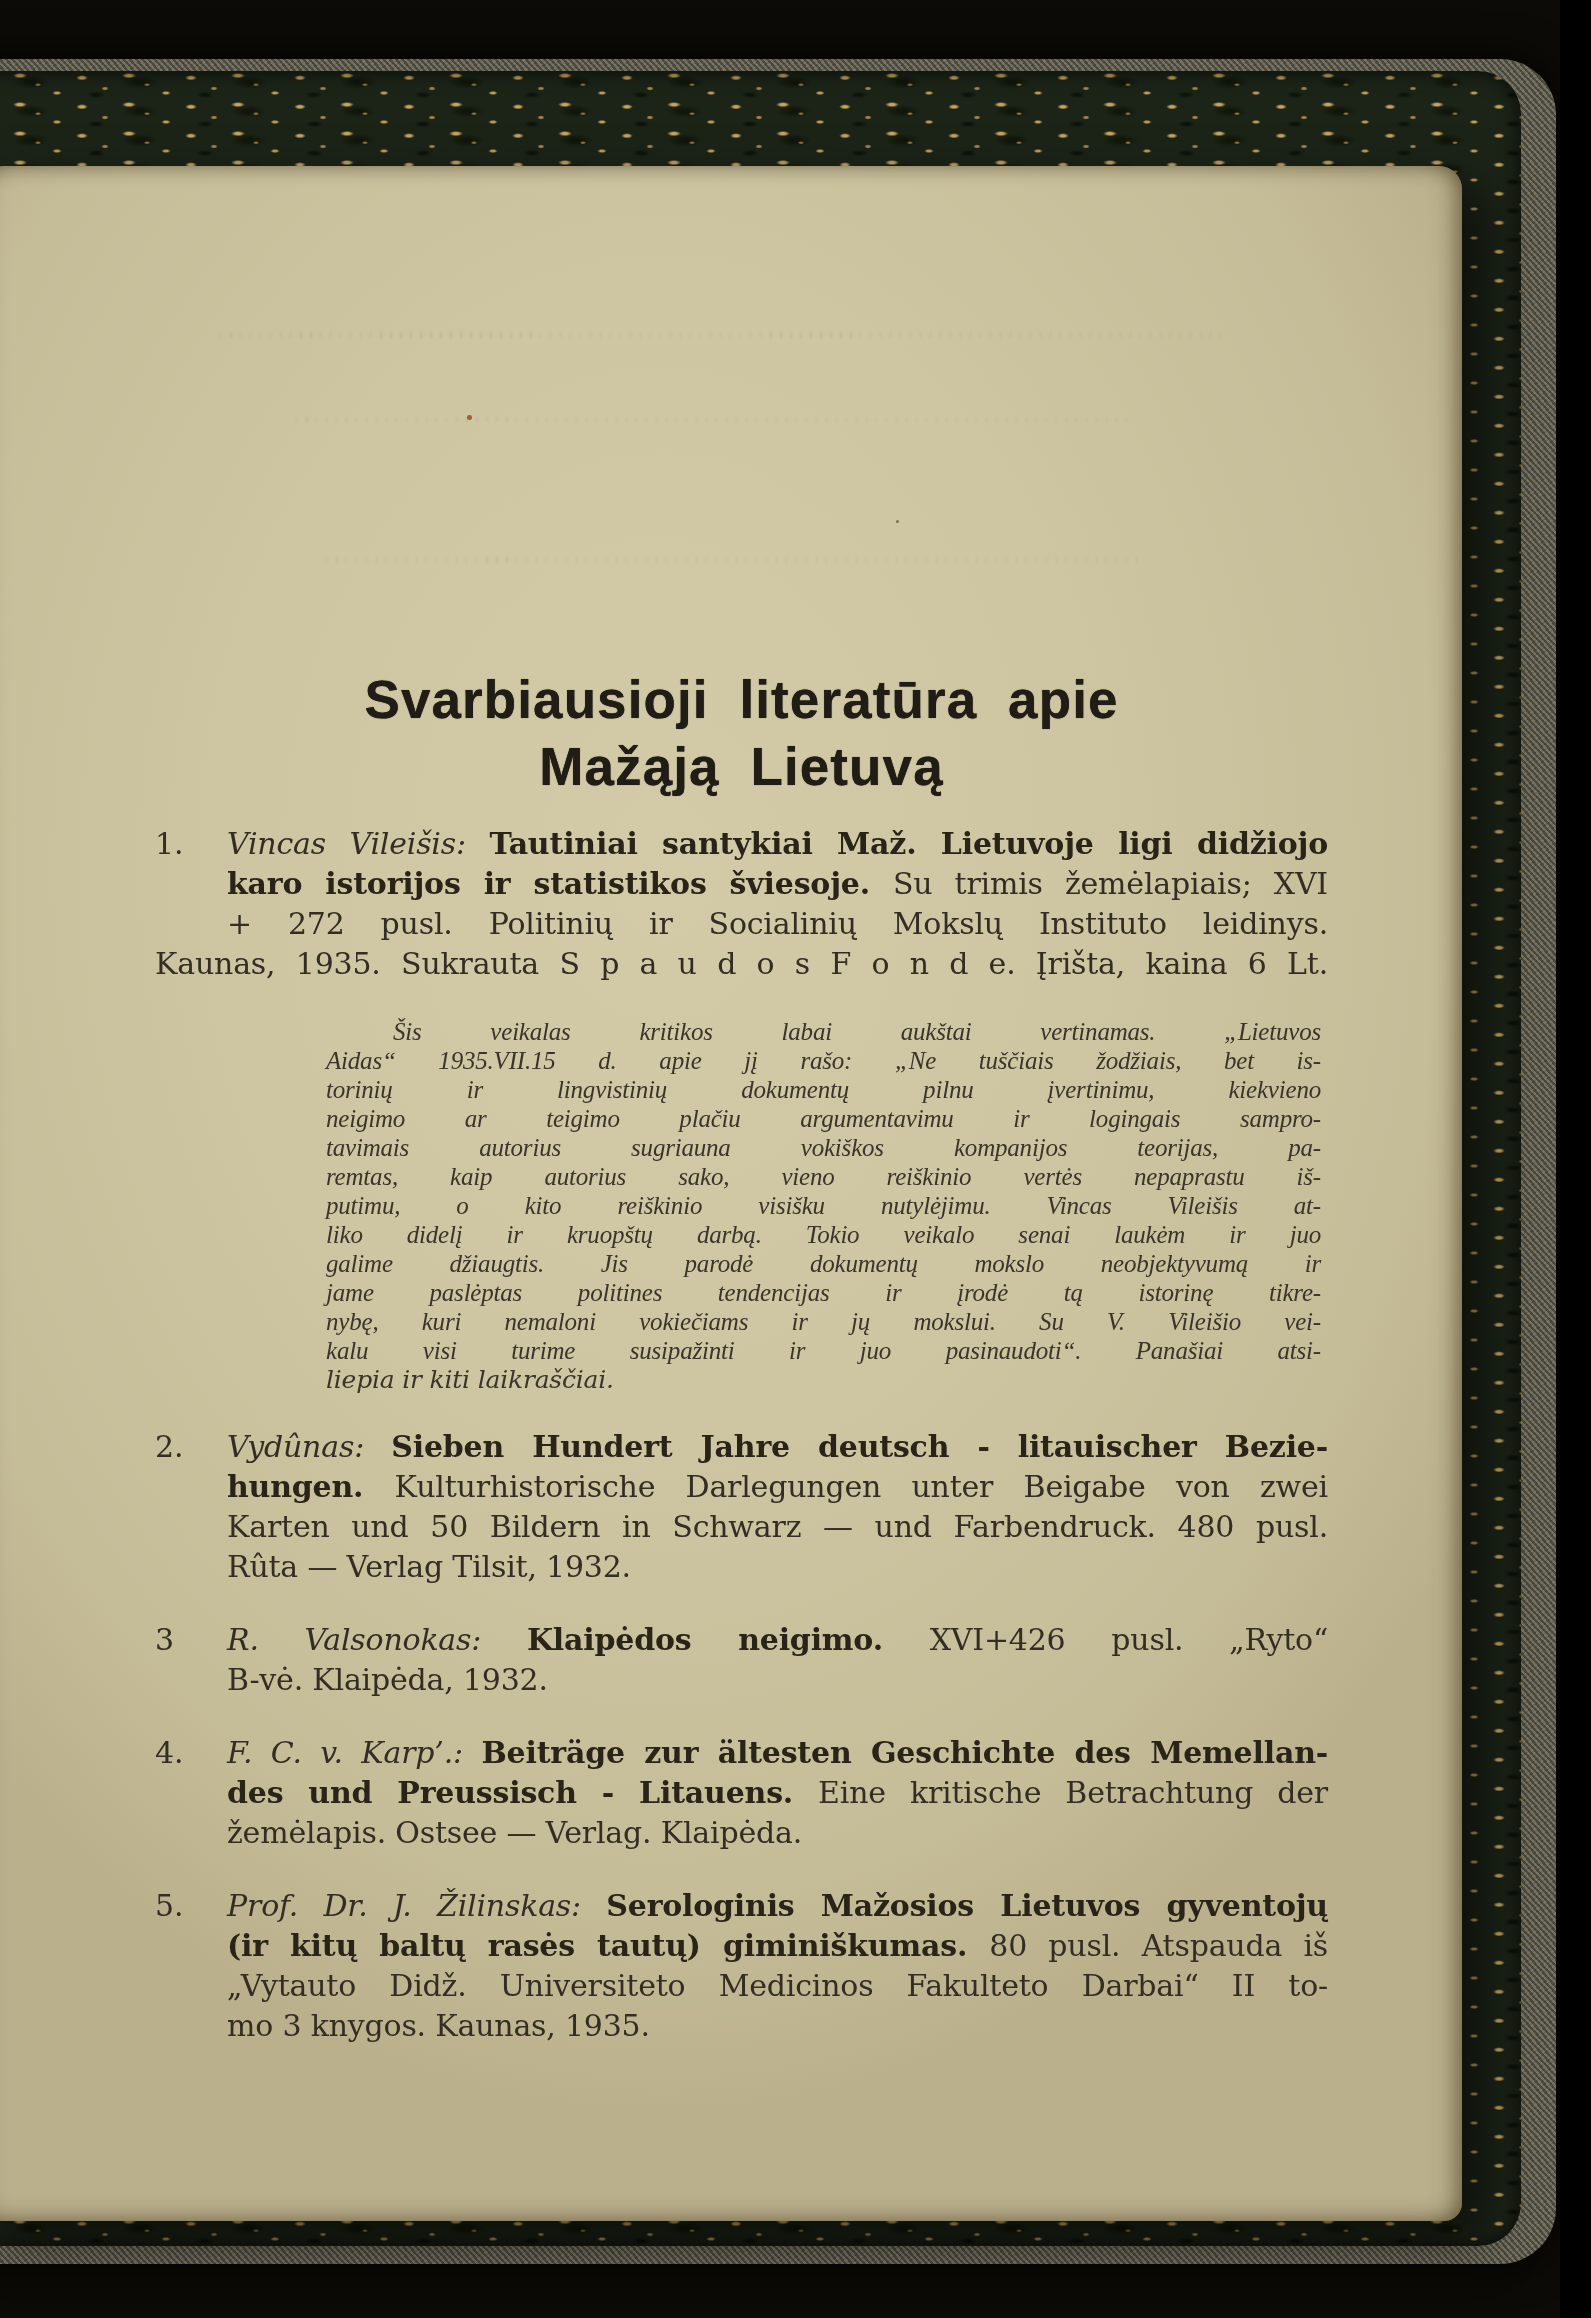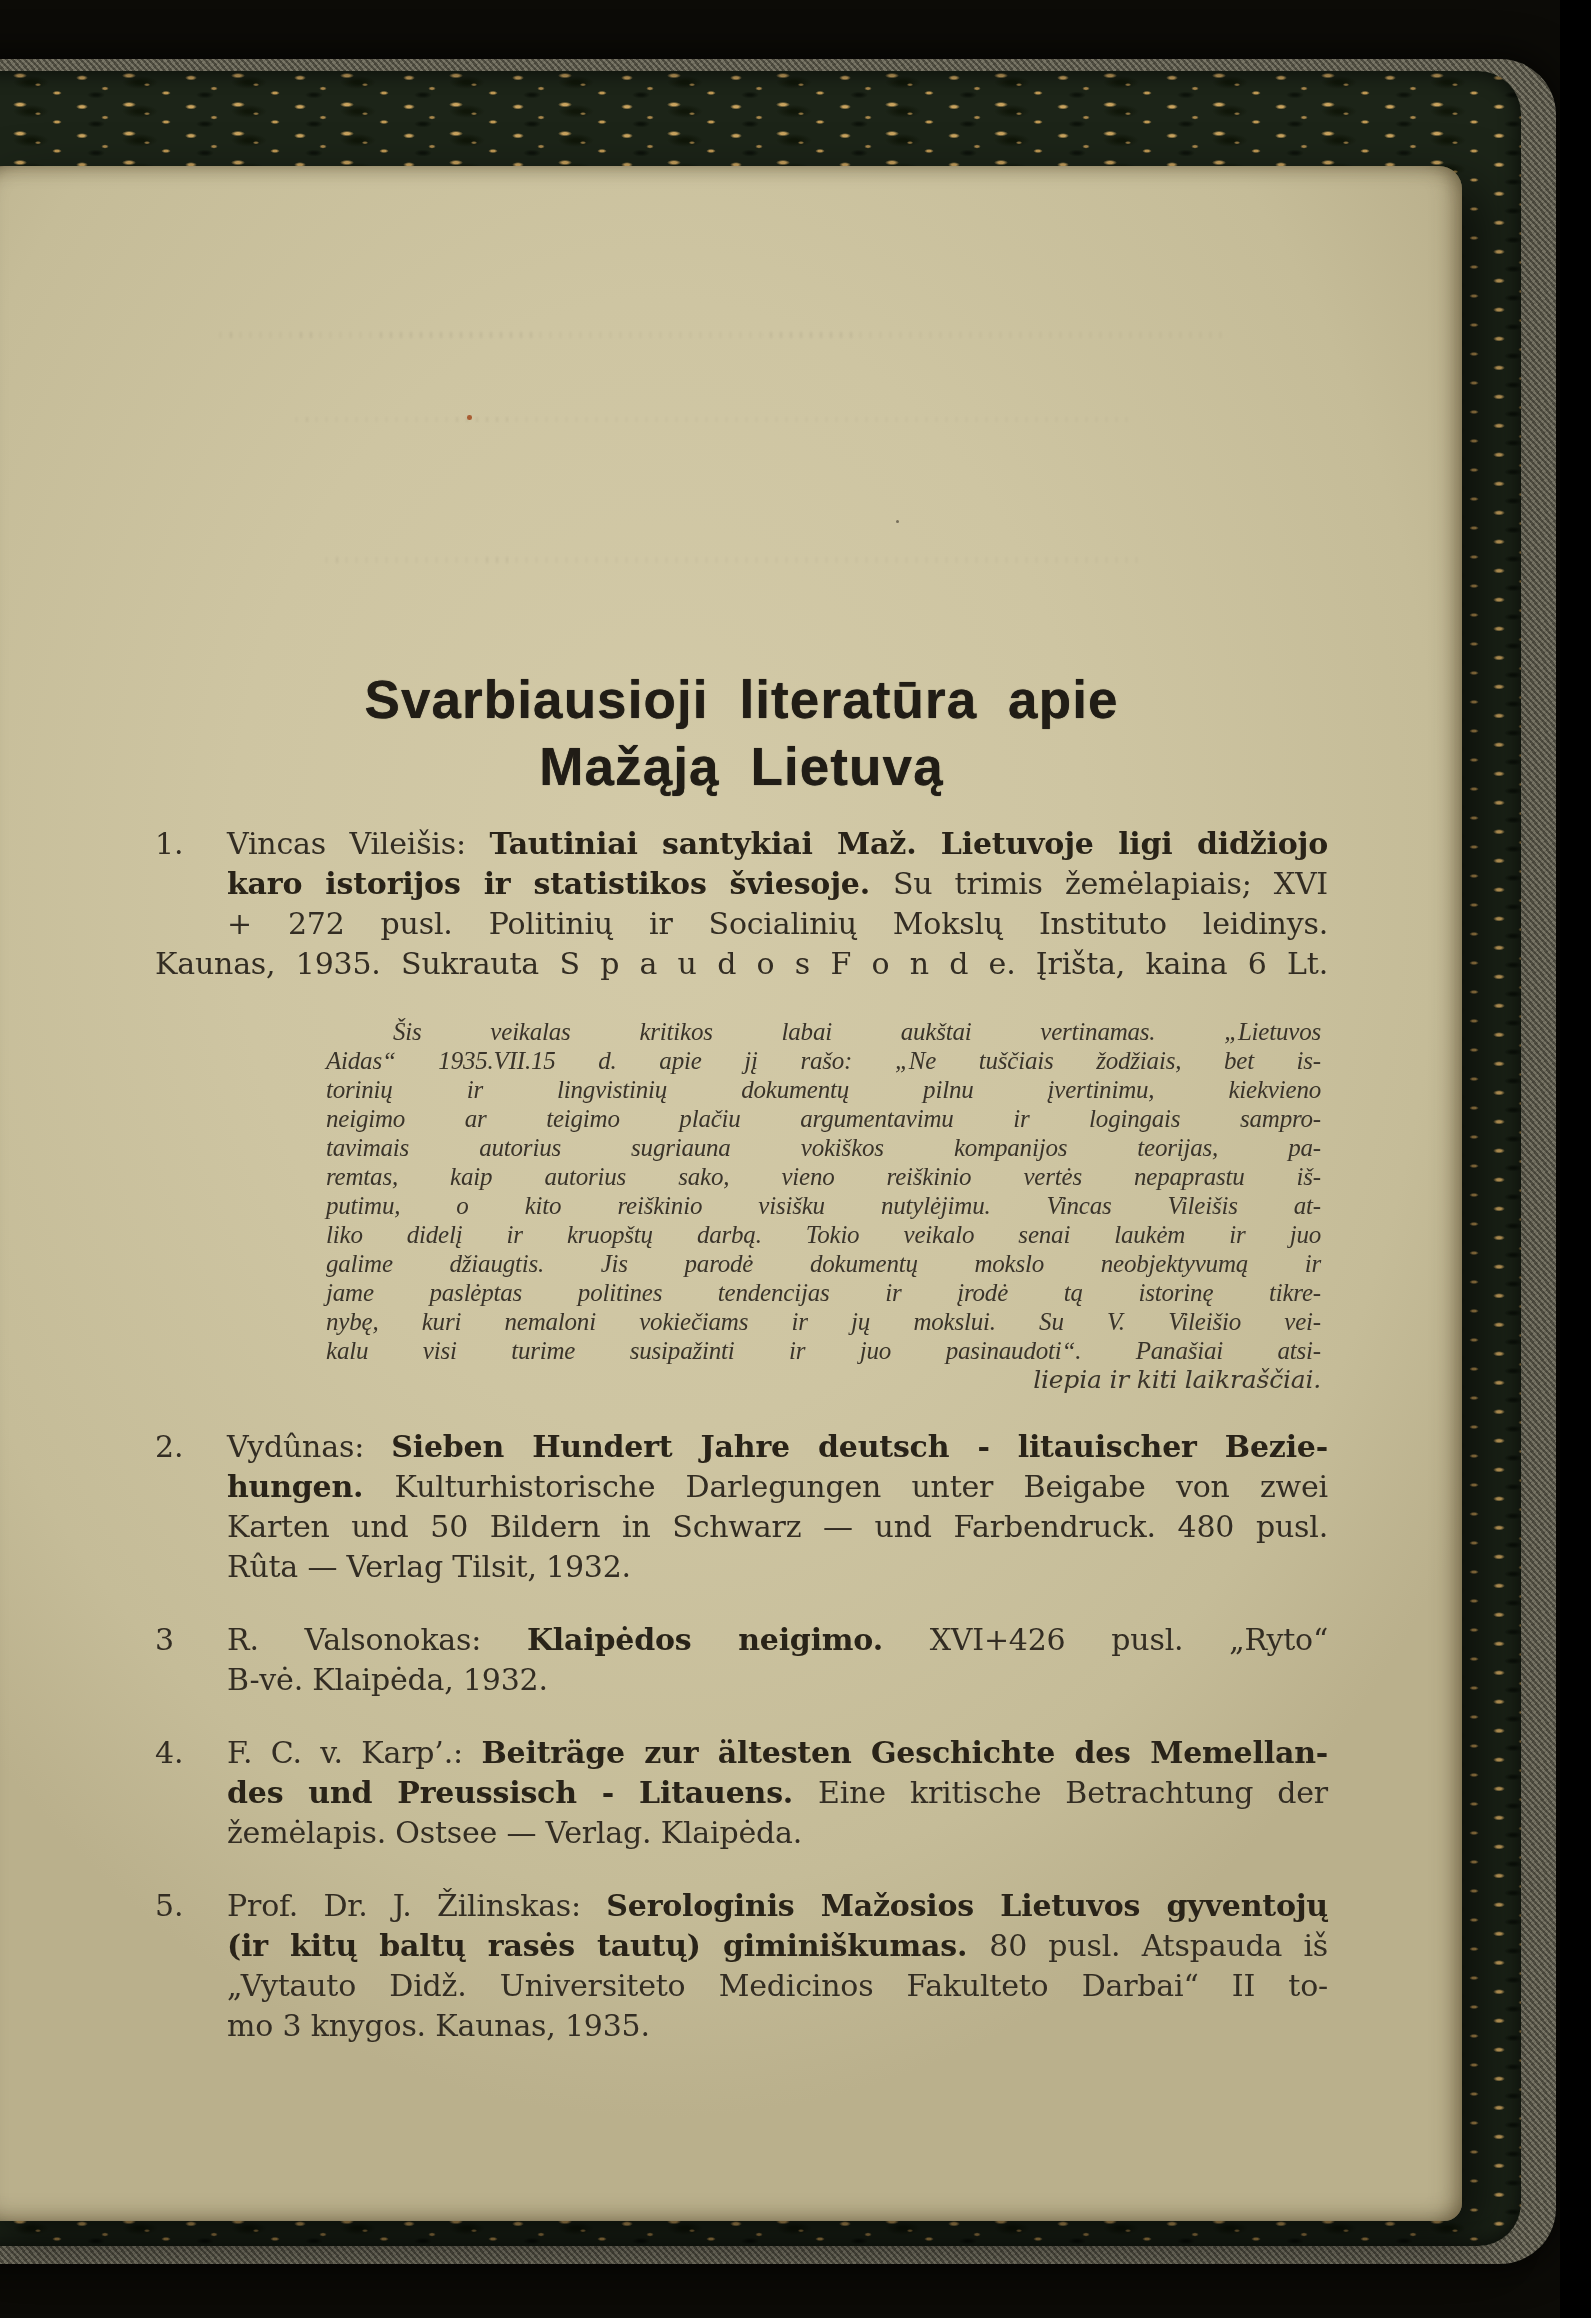--- a/index.html
+++ b/index.html
@@ -59,25 +59,25 @@
     text-align:center;color:#211d16;text-shadow:0 0 0.8px #211d16;
   }
 
   .bib > * + *{margin-top:33px;}
   .item{display:flex;}
   .num{flex:none;width:72px;font-size:30px;line-height:40px;}
   .body{flex:1;min-width:0;}
   .line{font-size:30px;line-height:40px;letter-spacing:-0.2px;}
   .line.j{text-align:justify;text-align-last:justify;}
   .line.outdent{margin-left:-72px;}
-  .s-i{}
+  .s-i{font-style:italic;}
   .s-b{font-weight:bold;color:#292318;}
 
   .quote{margin-left:171px;width:995px;font-style:italic;}
-  .qline{font-size:25px;line-height:29px;color:#3a342a;letter-spacing:-0.2px;text-align:right;}
+  .qline{font-size:25px;line-height:29px;color:#3a342a;letter-spacing:-0.2px;}
   .qline.j{text-align:justify;text-align-last:justify;font-family:Liberation Serif, serif;}
   .qline.ind{text-indent:67px;}
 </style>
 </head>
 <body>
 
 <div class="scan">
   <div class="cloth"></div>
   <div class="marble"></div>
   <div class="page">

